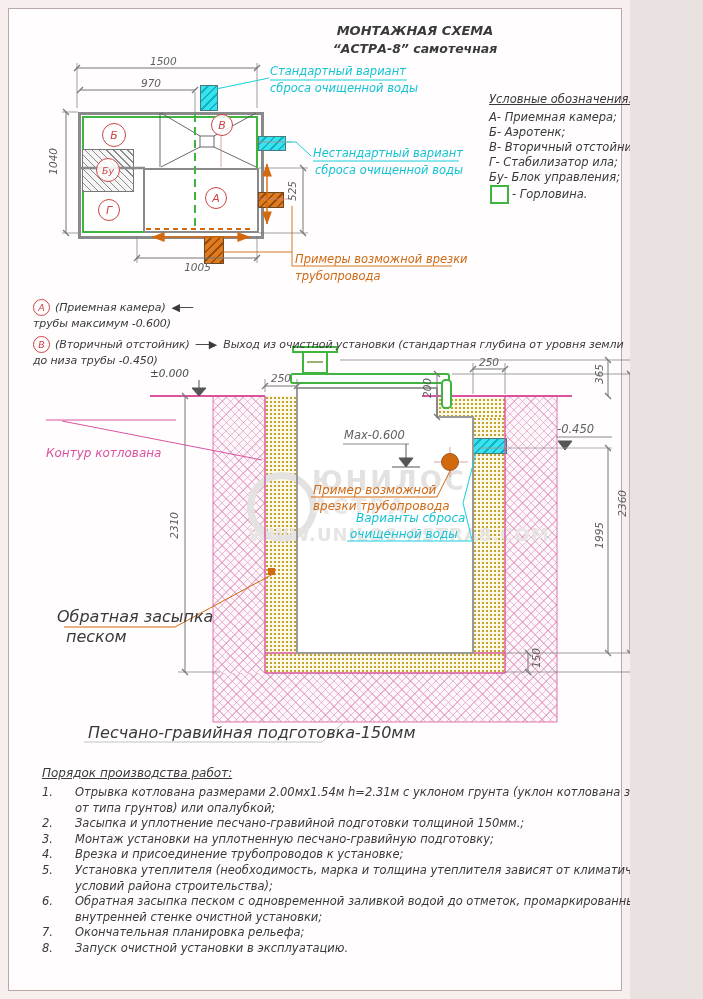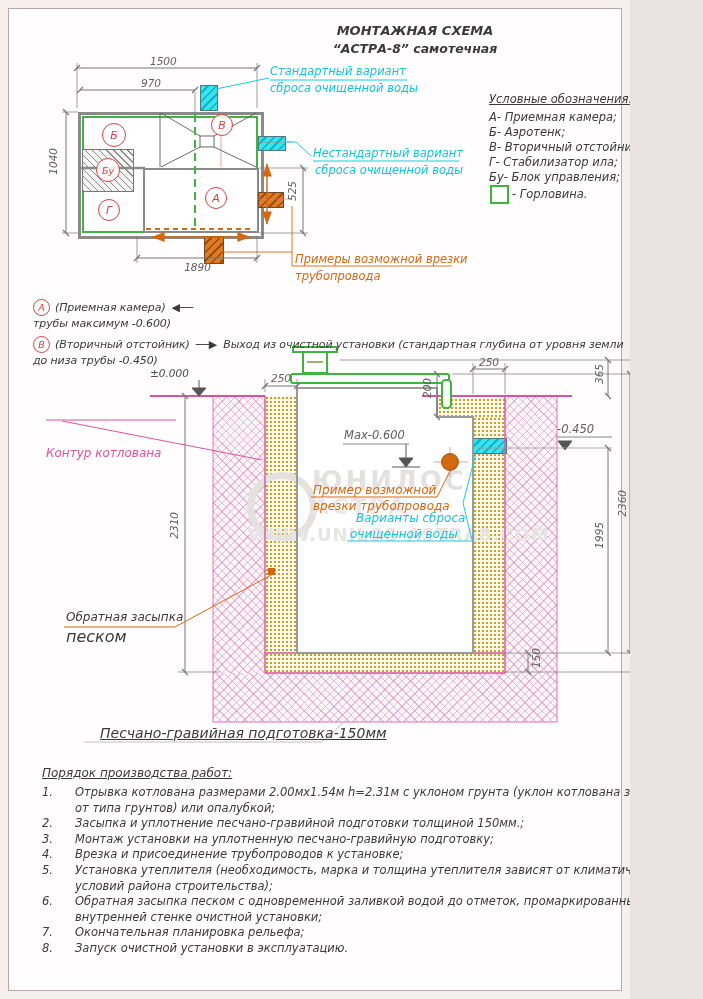--- a/index.html
+++ b/index.html
@@ -209,21 +209,21 @@
   <div class="circ" style="left:102px;top:123px;width:22px;height:22px;">Б</div>
   <div class="circ" style="left:211px;top:114px;width:20px;height:20px;">В</div>
   <div class="circ" style="left:96px;top:158px;width:22px;height:22px;font-size:9.5px;">Бу</div>
   <div class="circ" style="left:98px;top:199px;width:20px;height:20px;">Г</div>
   <div class="circ" style="left:205px;top:187px;width:20px;height:20px;">А</div>
 
   <div class="lbl dim" style="left:150px;top:54px;width:34px;text-align:left;">1500</div>
   <div class="lbl dim" style="left:137px;top:76px;width:28px;text-align:center;">970</div>
   <div class="vtext" style="left:47px;top:148px;">1040</div>
   <div class="vtext" style="left:286px;top:181px;">525</div>
-  <div class="lbl dim" style="left:175px;top:260px;width:45px;text-align:center;">1890</div>
+  <div class="lbl dim" style="left:175px;top:260px;width:45px;text-align:center;">1005</div>
 
   <div class="lbl cyan" style="left:270px;top:64px;">Стандартный вариант</div>
   <div class="lbl cyan" style="left:270px;top:81px;">сброса очищенной воды</div>
   <div class="lbl cyan" style="left:313px;top:146px;">Нестандартный вариант</div>
   <div class="lbl cyan" style="left:315px;top:163px;">сброса очищенной воды</div>
   <div class="lbl orange" style="left:295px;top:252px;">Примеры возможной врезки</div>
   <div class="lbl orange" style="left:295px;top:269px;">трубопровода</div>
 
   <div class="lbl" style="left:489px;top:92px;text-decoration:underline;">Условные обозначения:</div>
   <div class="lbl" style="left:489px;top:110px;">А- Приемная камера;</div>
@@ -256,23 +256,23 @@
   <div class="lbl dim" style="left:474px;top:355px;width:30px;text-align:center;">250</div>
   <div class="vtext" style="left:421px;top:378px;">200</div>
   <div class="vtext" style="left:168px;top:512px;">2310</div>
   <div class="vtext" style="left:593px;top:364px;">365</div>
   <div class="vtext" style="left:593px;top:522px;">1995</div>
   <div class="vtext" style="left:616px;top:490px;">2360</div>
   <div class="vtext" style="left:638px;top:490px;">2460</div>
   <div class="vtext" style="left:530px;top:648px;">150</div>
 
   <div class="lbl pink" style="left:46px;top:403px;font-size:12px;margin-top:43px;">Контур котлована</div>
-  <div class="lbl" style="left:66px;top:610px;font-size:12px;">Обратная засыпка</div>
+  <div class="lbl" style="left:57px;top:610px;font-size:16px;">Обратная засыпка</div>
   <div class="lbl" style="left:66px;top:630px;font-size:16px;">песком</div>
-  <div class="lbl" style="left:100px;top:726px;font-size:14px;text-decoration:underline;">Песчано-гравийная подготовка-150мм</div>
+  <div class="lbl" style="left:88px;top:726px;font-size:16px;">Песчано-гравийная подготовка-150мм</div>
   <div class="lbl orange" style="left:313px;top:483px;font-size:12px;">Пример возможной</div>
   <div class="lbl orange" style="left:313px;top:499px;font-size:12px;">врезки трубопровода</div>
   <div class="lbl cyan" style="left:356px;top:511px;font-size:12px;">Варианты сброса</div>
   <div class="lbl cyan" style="left:350px;top:527px;font-size:12px;">очищенной воды</div>
 
   <div class="lbl" style="left:42px;top:766px;font-size:12px;text-decoration:underline;">Порядок производства работ:</div>
   <div class="abs" style="left:42px;top:785px;width:645px;">
     <div class="wl-row">
         <span class="wl-num">1.</span>
         <span class="wl-txt">Отрывка котлована размерами 2.00мх1.54м h=2.31м с уклоном грунта (уклон котлована зависит от типа грунтов) или опалубкой;</span>

